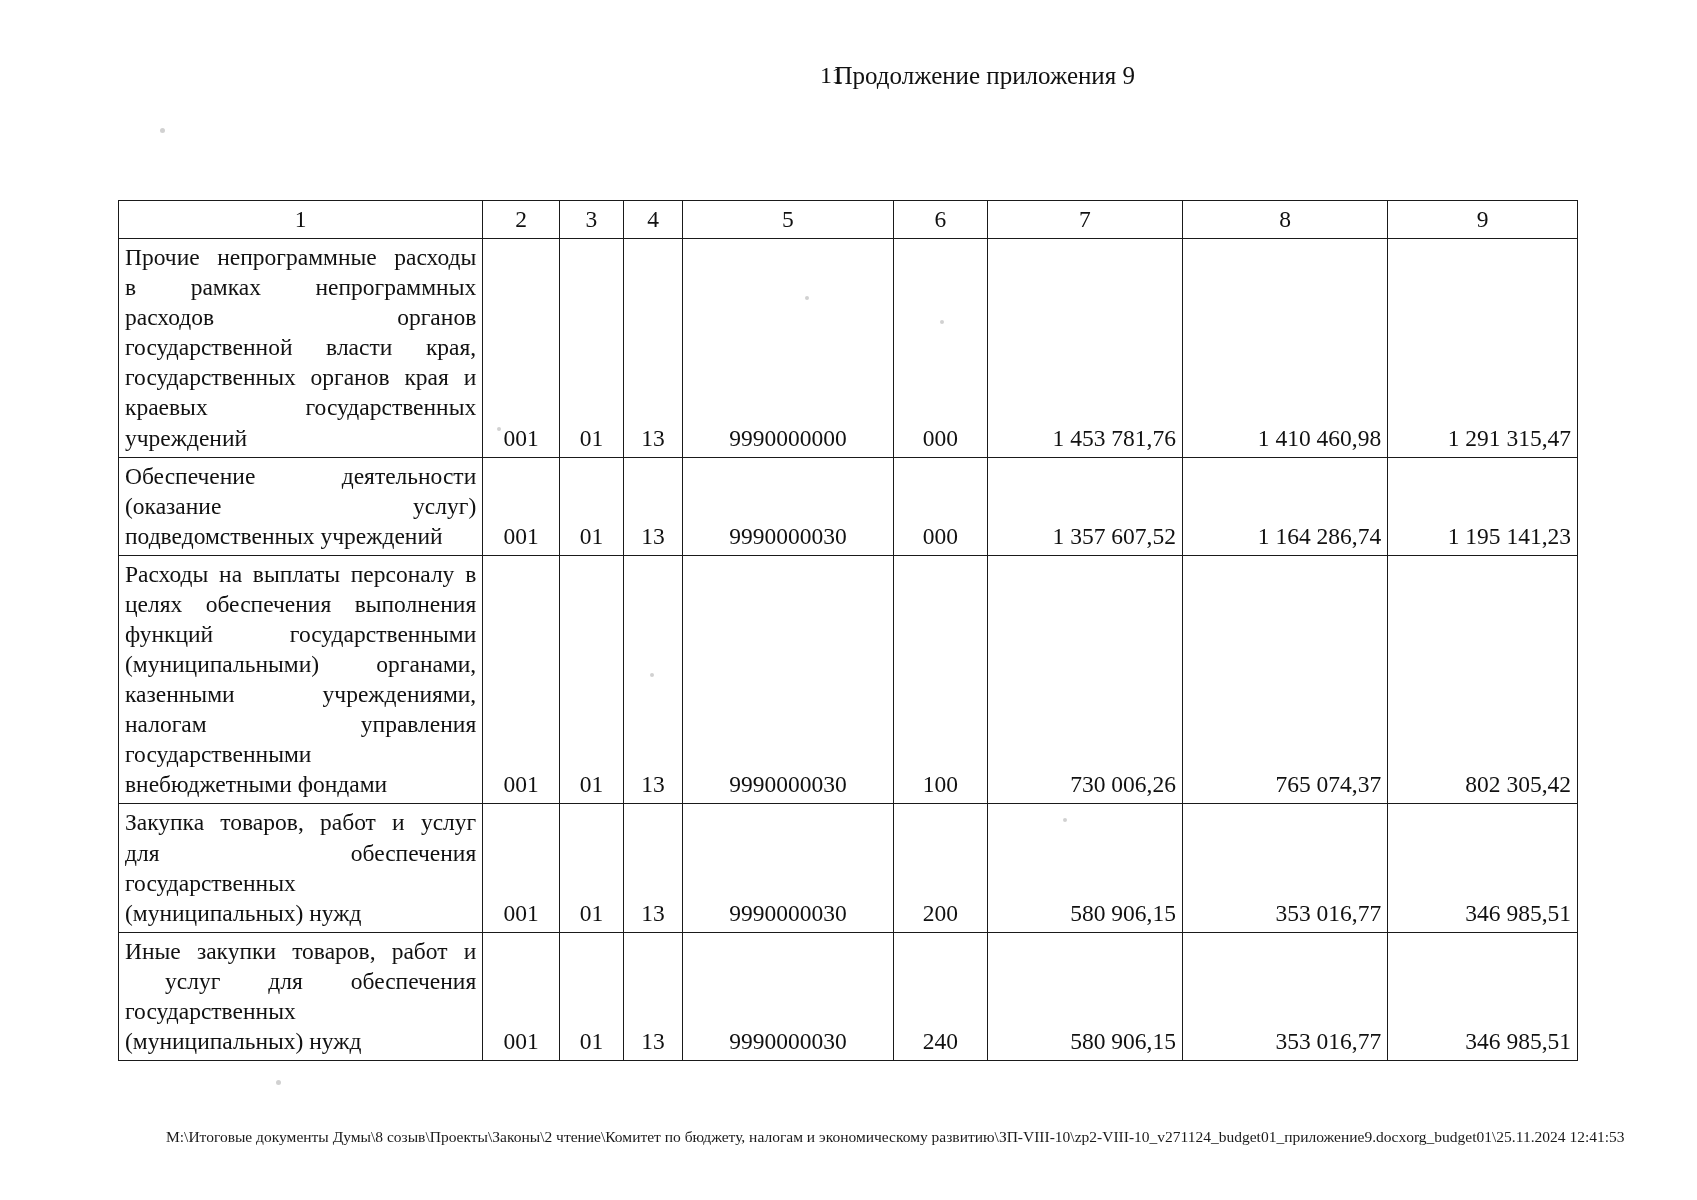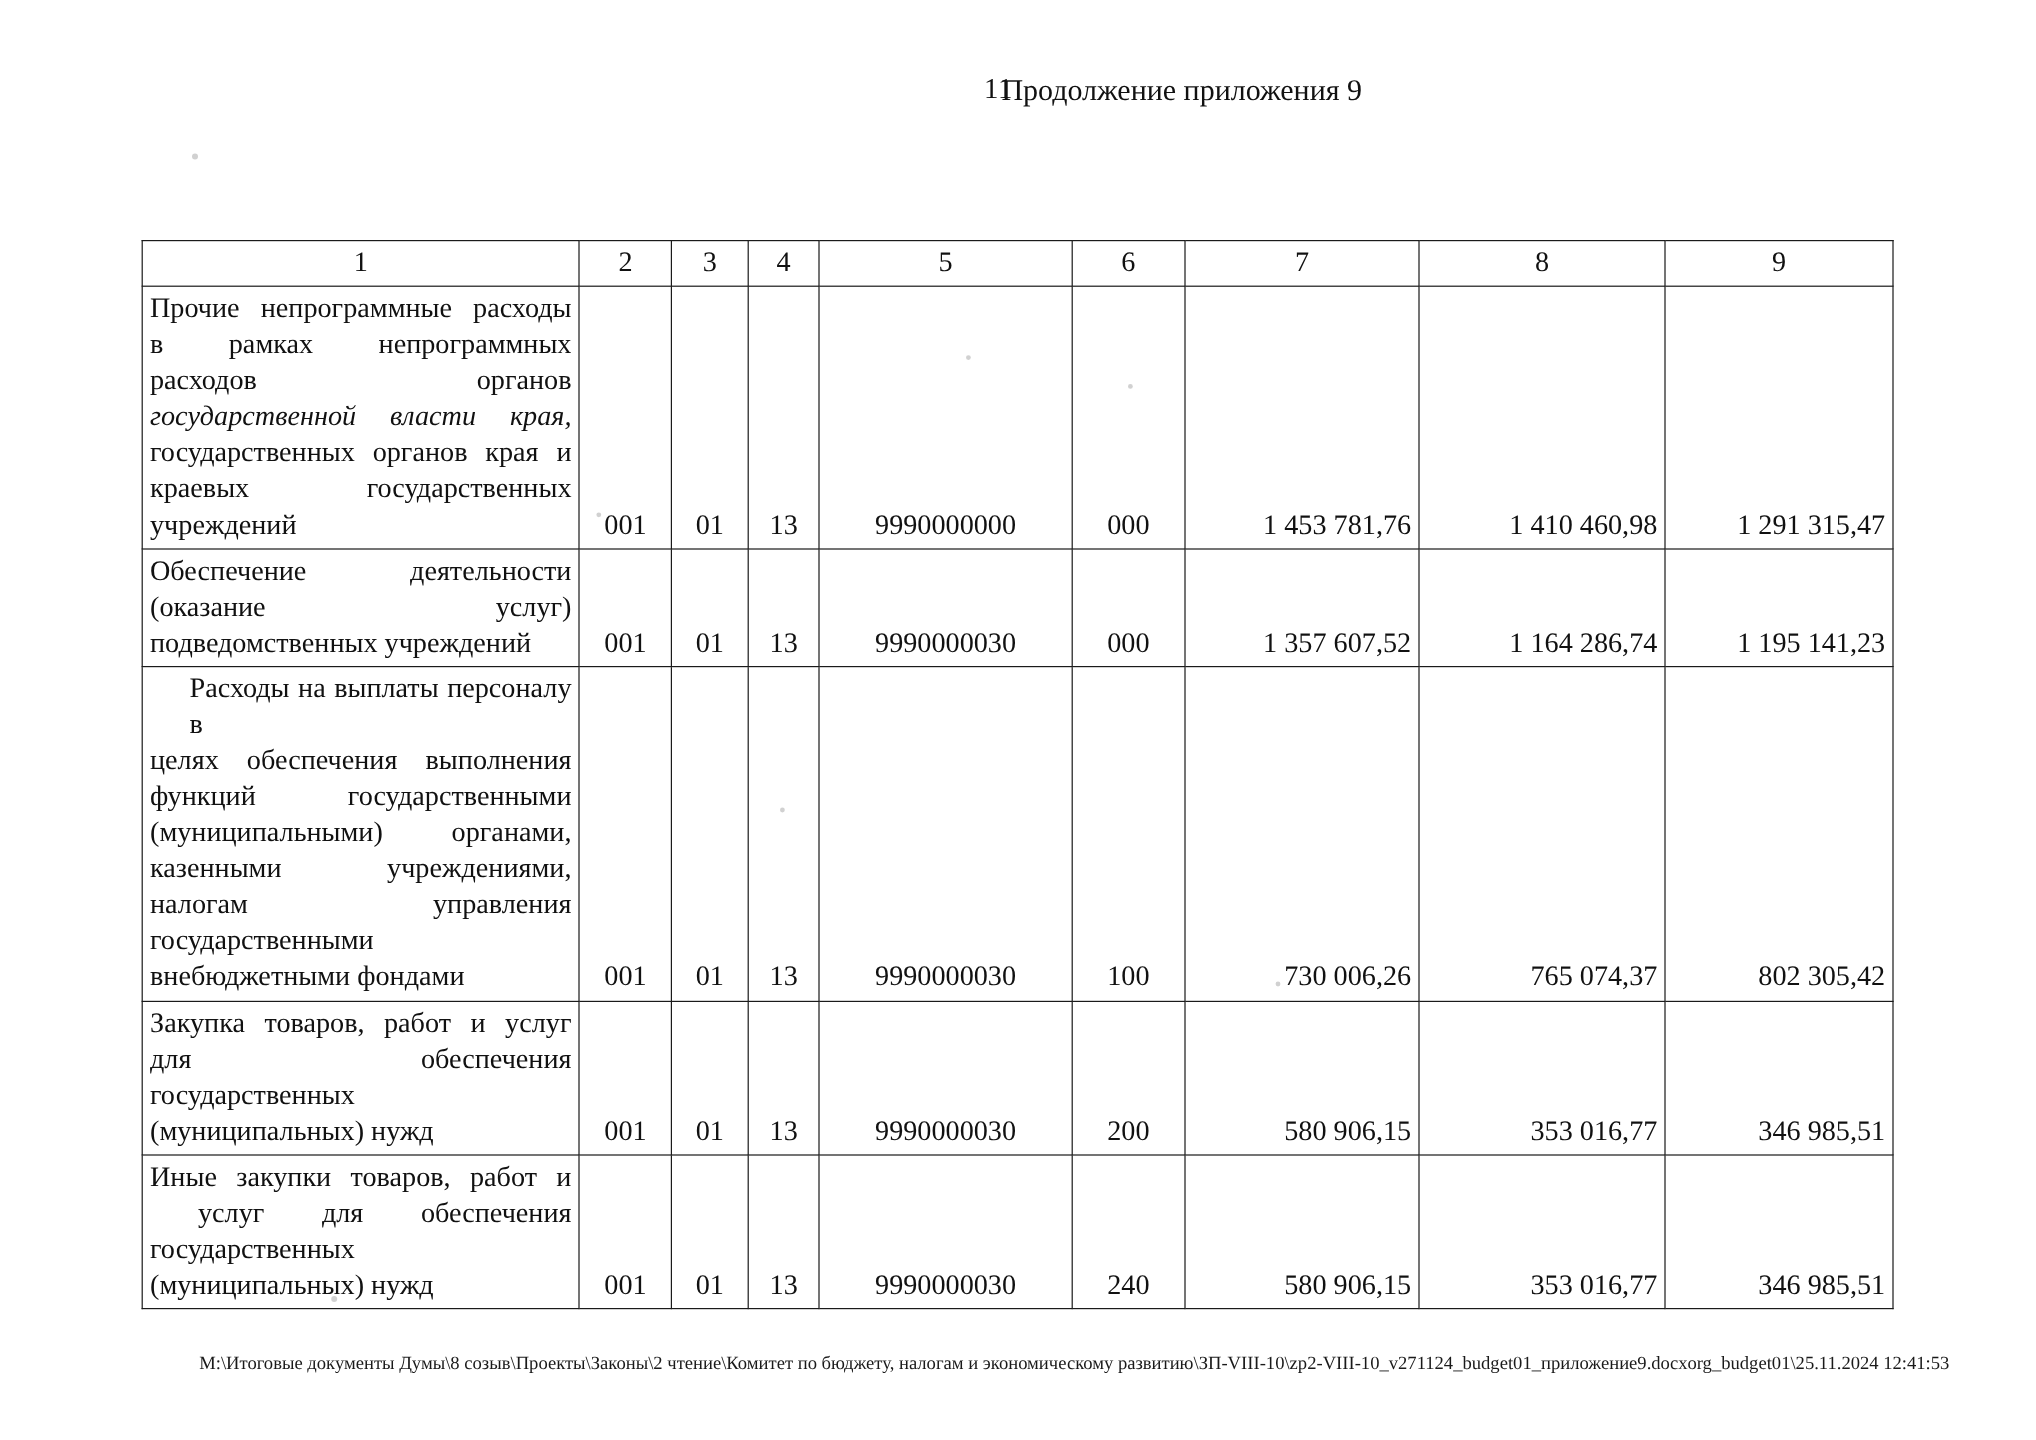--- a/index.html
+++ b/index.html
@@ -152,21 +152,21 @@
         <td>7</td>
         <td>8</td>
         <td>9</td>
       </tr>
 
       <tr>
         <td class="name">
           <span style="display: block;">Прочие непрограммные расходы</span>
           <span style="display: block;">в рамках непрограммных</span>
           <span style="display: block;">расходов органов</span>
-          <span style="display: block; font-style: italic;">государственной власти края,</span>
+          <span style="display: block;">государственной власти края,</span>
           <span style="display: block;">государственных органов края и</span>
           <span style="display: block;">краевых государственных</span>
           <span class="lastline" style="display: block;">учреждений</span>
         </td>
         <td class="center">001</td>
         <td class="center">01</td>
         <td class="center">13</td>
         <td class="center">9990000000</td>
         <td class="center">000</td>
         <td class="num">1 453 781,76</td>
@@ -185,21 +185,21 @@
         <td class="center">13</td>
         <td class="center">9990000030</td>
         <td class="center">000</td>
         <td class="num">1 357 607,52</td>
         <td class="num">1 164 286,74</td>
         <td class="num">1 195 141,23</td>
       </tr>
 
       <tr>
         <td class="name">
-          <span style="display: block; margin-left: 33px;">Расходы на выплаты персоналу в</span>
+          <span style="display: block;">Расходы на выплаты персоналу в</span>
           <span style="display: block;">целях обеспечения выполнения</span>
           <span style="display: block;">функций государственными</span>
           <span style="display: block;">(муниципальными) органами,</span>
           <span style="display: block;">казенными учреждениями,</span>
           <span style="display: block;">налогам управления</span>
           <span style="display: block;">государственными</span>
           <span class="lastline" style="display: block;">внебюджетными фондами</span>
         </td>
         <td class="center">001</td>
         <td class="center">01</td>

